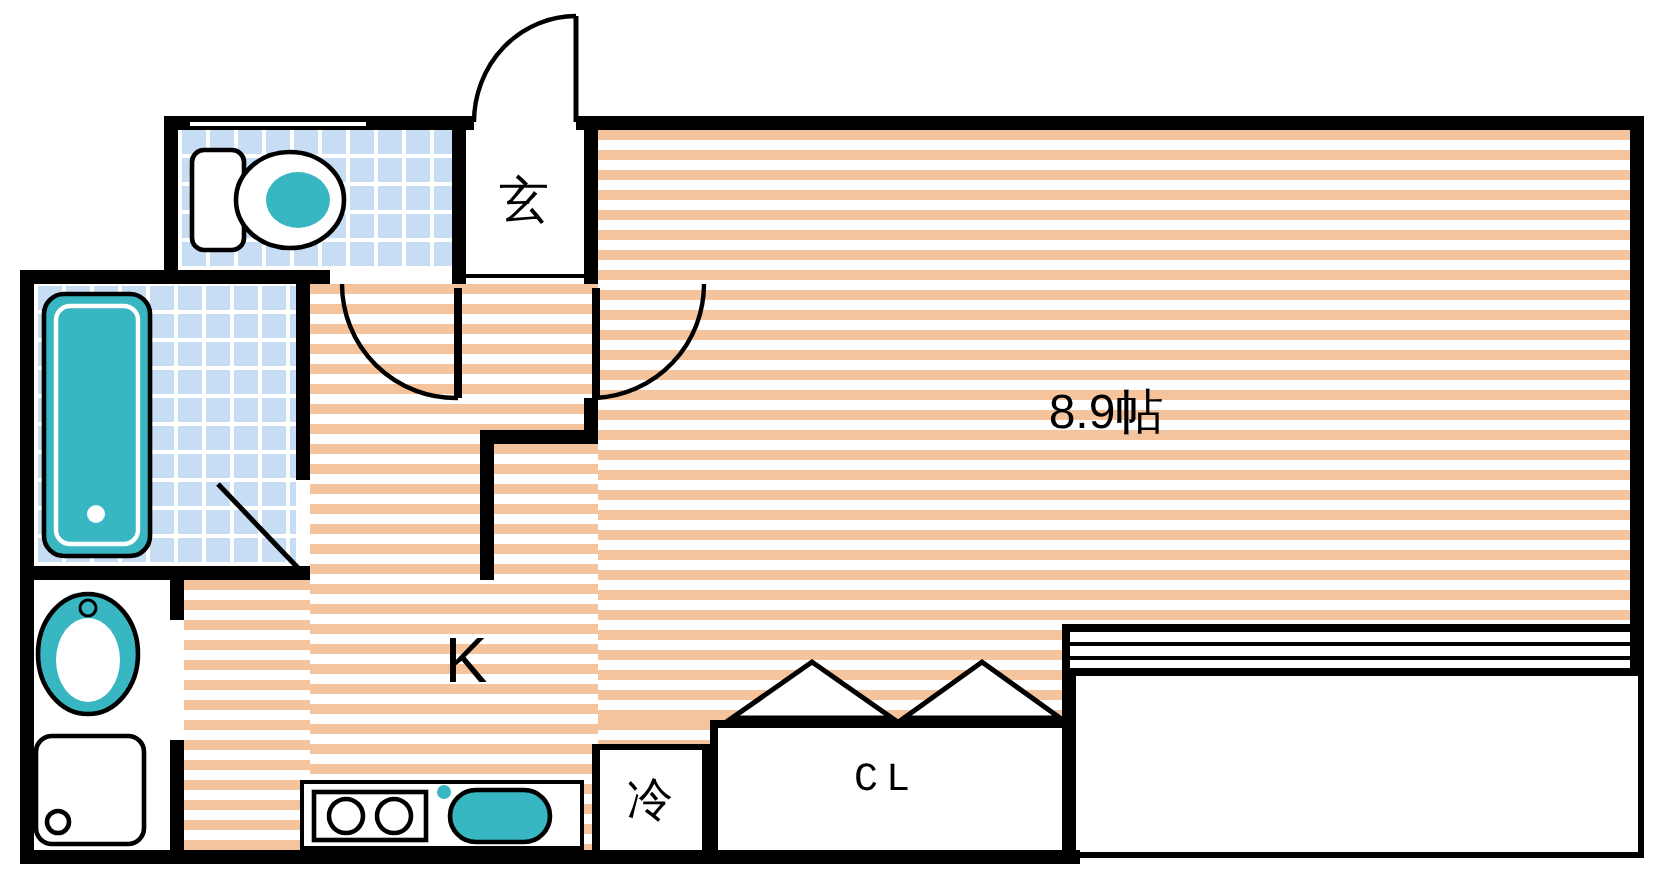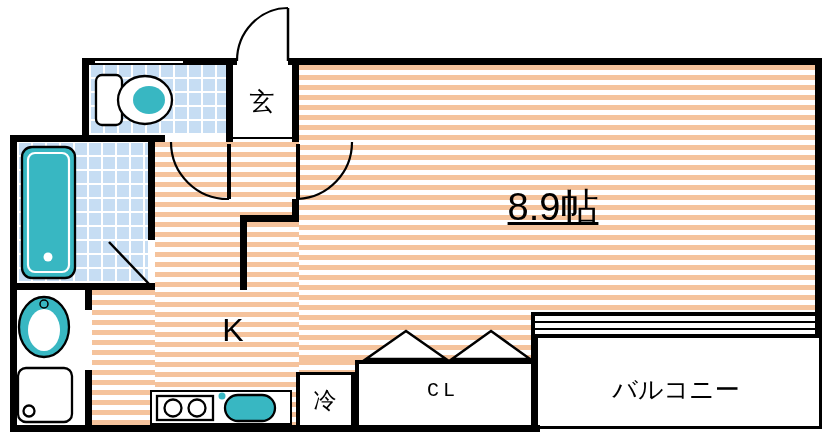--- a/index.html
+++ b/index.html
@@ -135,20 +135,19 @@
       <rect class="fixt-white" x="157" y="396" width="56" height="24"></rect>
       <circle class="fixt-white" cx="173" cy="408" r="8.5"></circle>
       <circle class="fixt-white" cx="197" cy="408" r="8.5"></circle>
     </g>
     <g>
       <rect class="fixt-teal" x="225" y="395" width="50" height="26" rx="13"></rect>
       <circle class="teal" cx="222" cy="396" r="3.5"></circle>
     </g>
   </svg>
 
-  <div class="lbl" style="left:553px;top:207px;font-size:38px;text-decoration:underline;">8.9帖</div>
+  <div class="lbl" style="left:553px;top:207px;font-size:24px;">8.9帖</div>
   <div class="lbl" style="left:233px;top:330px;font-size:32px;">K</div>
   <div class="lbl" style="left:262px;top:101px;font-size:25px;">玄</div>
   <div class="lbl" style="left:325px;top:400px;font-size:23px;">冷</div>
   <div class="lbl" style="left:443px;top:391px;font-size:20px;letter-spacing:4px;font-family:Liberation Mono, monospace;">CL</div>
-  <div class="lbl" style="left:676px;top:389px;font-size:25px;">バルコニー</div>
 
 </div>
 
 </body></html>

